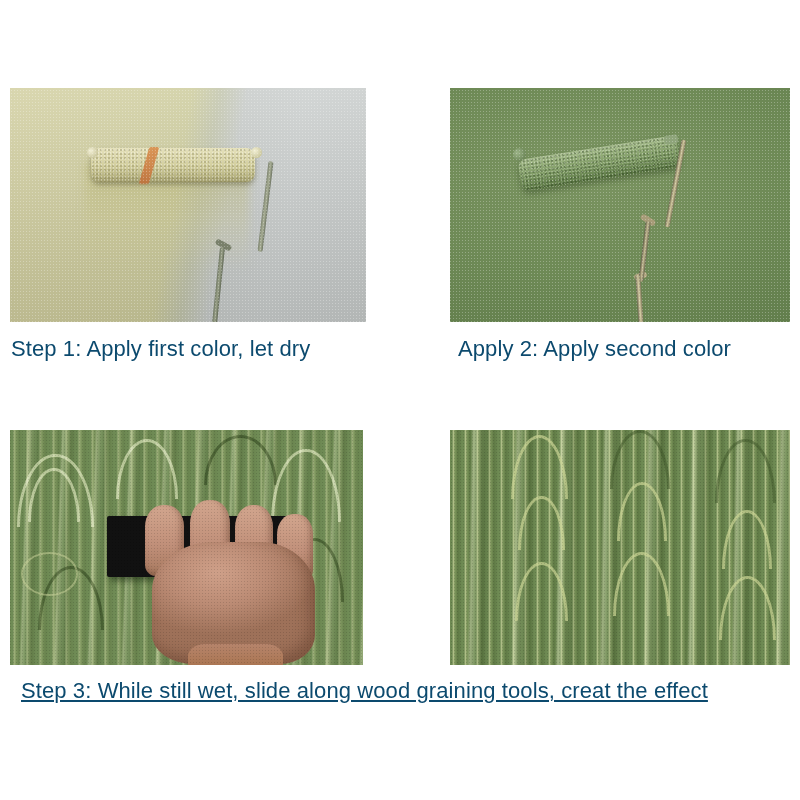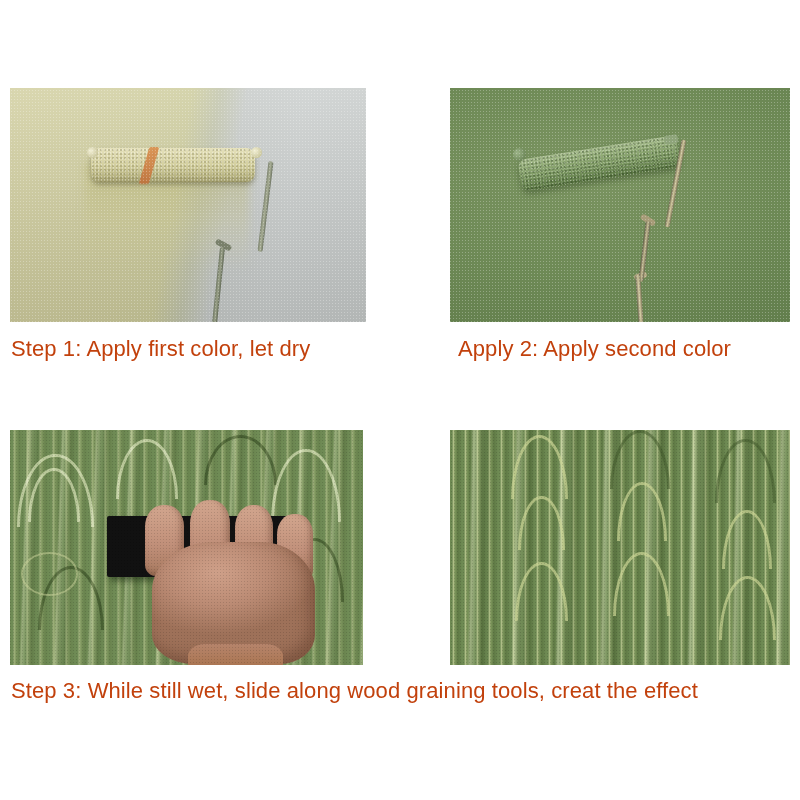--- a/index.html
+++ b/index.html
@@ -345,30 +345,30 @@
     position: absolute;
     border: 3.5px solid rgba(204,214,150,.7);
     border-bottom: none;
     border-radius: 50% 50% 0 0 / 100% 100% 0 0;
   }
   .chev.dark { border-color: rgba(62,86,40,.5); }
 
   
   .caption {
     position: absolute;
-    color: #c2410c;
+    color: #0c4a6e;
     font-family: "Liberation Sans", sans-serif;
     font-size: 22px;
     line-height: 26px;
     letter-spacing: .1px;
     white-space: nowrap;
   }
   #caption-1 { left: 11px; top: 336px; }
   #caption-2 { left: 458px; top: 336px; }
-  #caption-3 { left: 11px; top: 678px; }
+  #caption-3 { left: 21px; top: 678px; text-decoration: underline; }
 </style>
 </head>
 <body>
 
 <div class="tutorial-sheet">
 
   <div class="panel" id="panel-1">
     <div class="panel-photo">
       <div class="wall-split"></div>
       <div class="paint-streak"></div>

